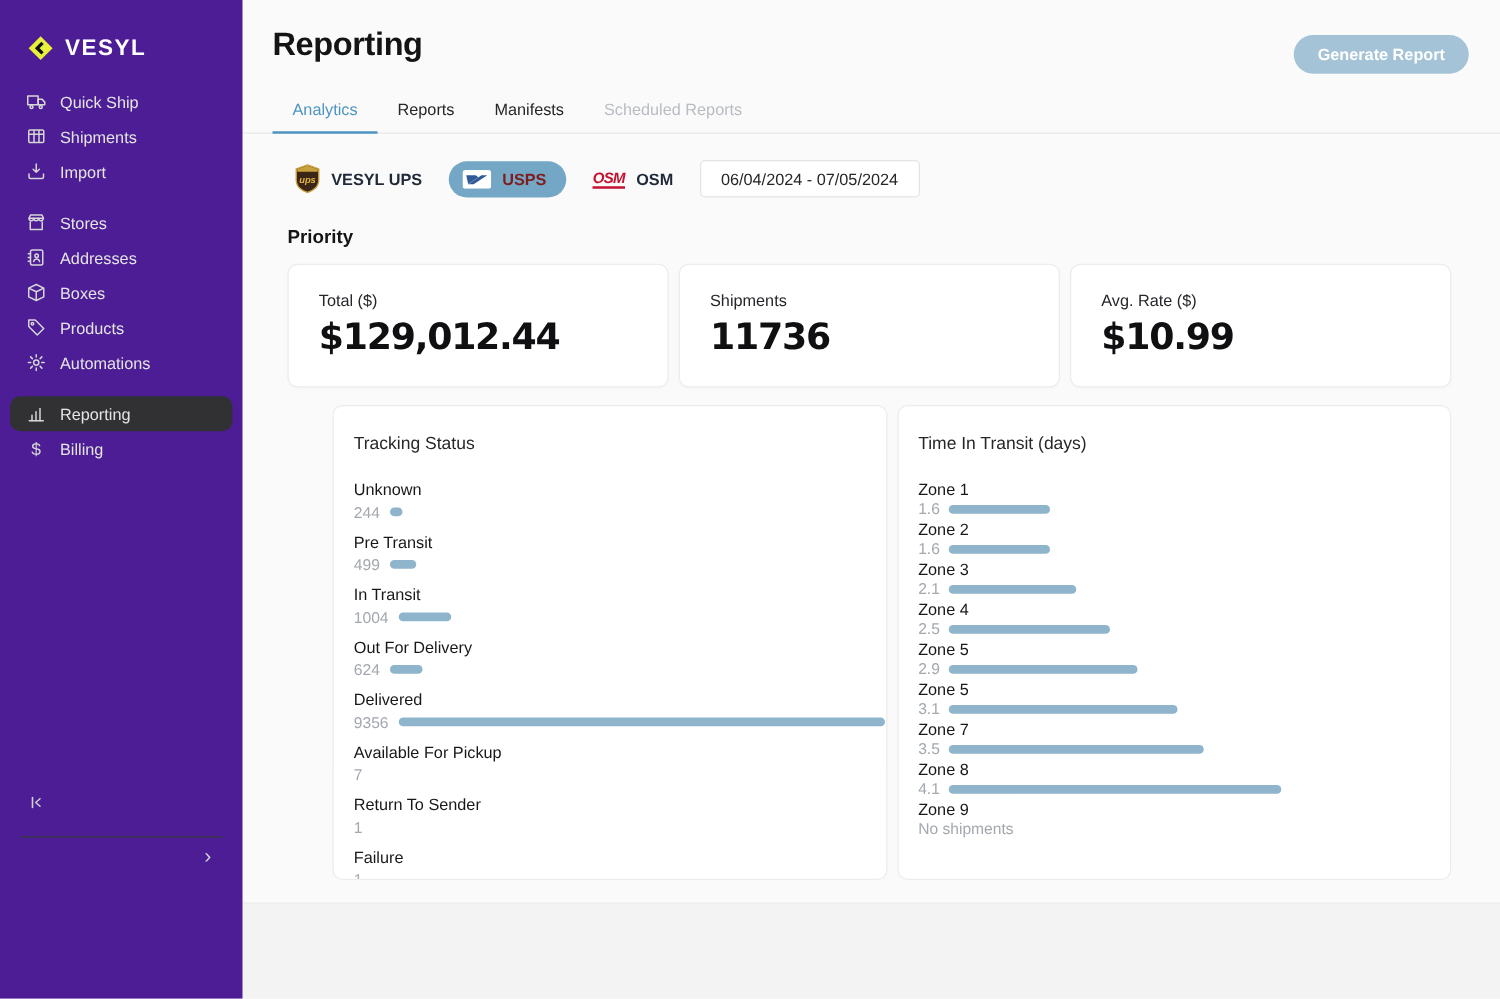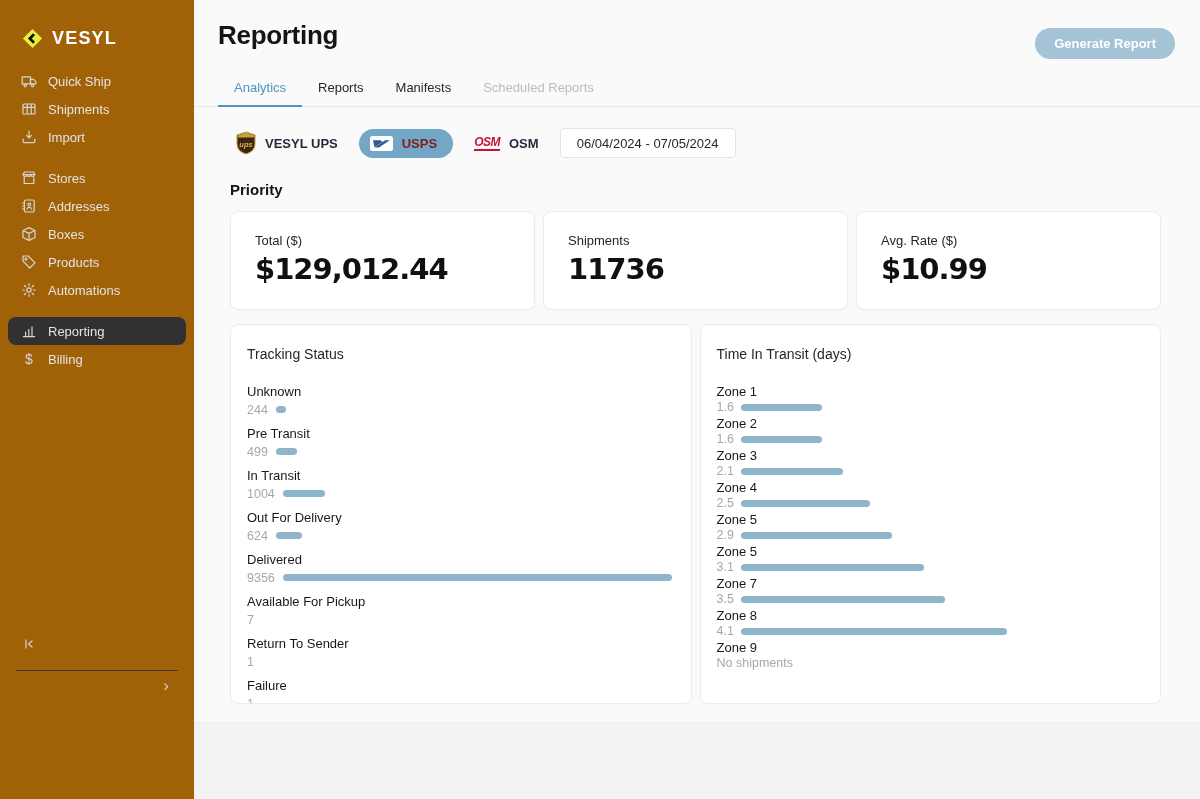--- a/index.html
+++ b/index.html
@@ -5,21 +5,21 @@
   * { box-sizing: border-box; }
   html,body { margin:0; padding:0; }
   body {
     width:1200px; height:799px; overflow:hidden;
     font-family:"Liberation Sans", sans-serif;
     background:#f3f3f4; color:#18181b;
   }
   .app { display:flex; width:1200px; height:799px; }
 
   
-  .sidebar { width:194px; flex-shrink:0; background:#a16207; color:#ededed; position:relative; }
+  .sidebar { width:194px; flex-shrink:0; background:#4c1d95; color:#ededed; position:relative; }
   .logo { display:flex; align-items:center; gap:8px; padding:27px 0 0 21px; }
   .logo-text { font-size:18px; font-weight:800; letter-spacing:1.2px; color:#fff; }
   .get-started {
     display:flex; align-items:center; justify-content:center; gap:8px;
     margin:23px 16px 0; width:160px; height:26px; border:none; border-radius:999px;
     background:linear-gradient(90deg,#7da5bb 0%,#b9d3e1 60%,#9fc0d2 100%);
     color:#fff; font-size:13px; font-weight:700; cursor:pointer; font-family:inherit;
   }
   .nav { margin-top:17px; display:flex; flex-direction:column; gap:13px; }
   .nav-group { display:flex; flex-direction:column; }
@@ -63,21 +63,21 @@
 
   .section-title { margin:23px 0 0; font-size:15px; font-weight:700; color:#141414; }
 
   .stats { display:grid; grid-template-columns:1fr 1fr 1fr; gap:8px; margin-top:13px; }
   .stat-card { background:#fff; border:1px solid #ececef; border-radius:8px; padding:21px 24px 23px;
                box-shadow:0 1px 2px rgba(0,0,0,0.02); }
   .stat-label { font-size:13px; color:#26262a; }
   .stat-value { margin-top:4px; font-family:"DejaVu Sans", sans-serif; font-size:29px; font-weight:800;
                 letter-spacing:-1px; color:#101012; }
 
-  .panels { display:grid; grid-template-columns:1fr 1fr; gap:8px; margin-top:14px; }
+  .panels { display:grid; grid-template-columns:1fr 1fr; gap:8px; margin-top:14px;margin-left:36px; }
   .panel { background:#fff; border:1px solid #ececef; border-radius:8px; padding:16px 16px; height:380px; overflow:hidden; }
   .panel-title { font-size:14px; font-weight:400; color:#27272a; margin:5px 0 21px; }
 
   .t-row { margin-bottom:8px; }
   .t-label { font-size:13px; color:#18181b; line-height:17px; }
   .t-data { display:flex; align-items:center; gap:8px; height:15px; margin-top:2px; }
   .t-value { font-size:12.5px; color:#a3a8af; }
   .bar { height:7px; border-radius:4px; background:#8fb5cc; flex-shrink:0; }
 
   .z-row { margin-bottom:1px; }

